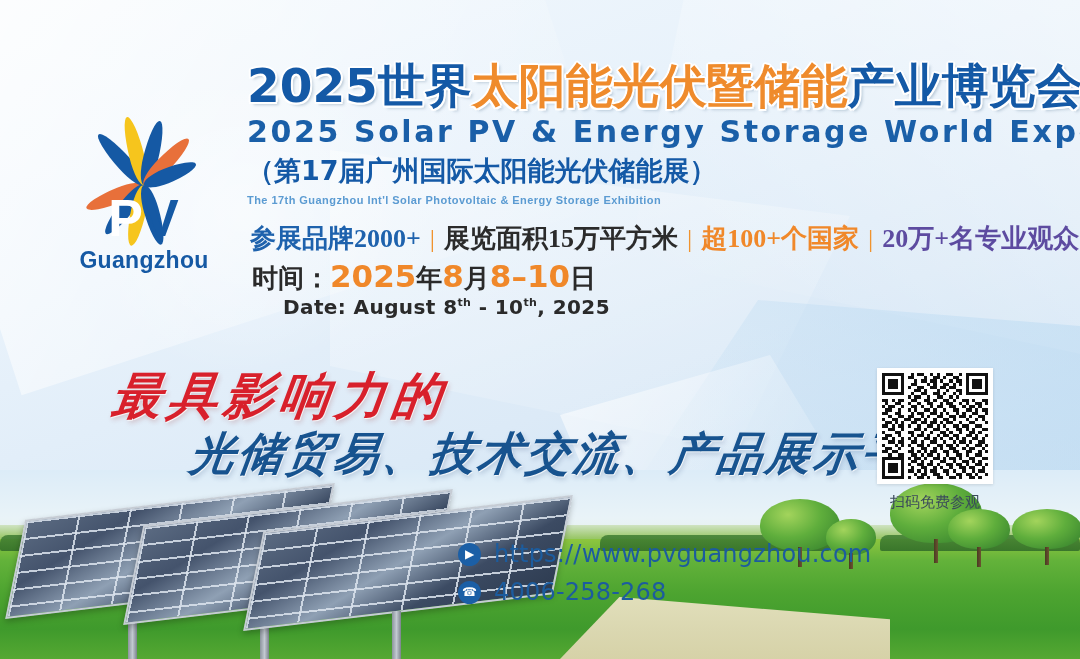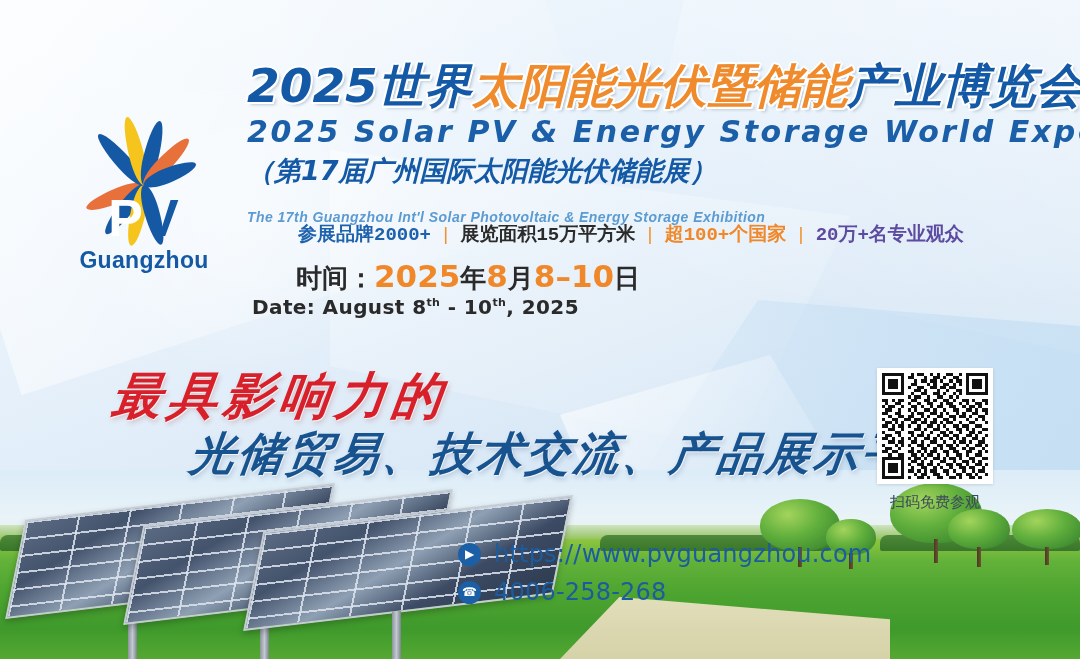--- a/index.html
+++ b/index.html
@@ -82,59 +82,59 @@
              background:#f6c51d; z-index:-1; }
   .logo-pv .pcirc { display:inline-block; position:relative; }
   .logo-pv .pcirc::before { content:""; position:absolute; left:48%; top:54%;
              transform:translate(-50%,-50%); width:33px; height:33px; border-radius:50%;
              background:#1559a4; z-index:-1; }
   .logo-pv .pcirc span { position:relative; color:#ffffff; }
   .logo-city { position:absolute; left:0; right:0; bottom:0; text-align:center;
                font-size:23px; font-weight:700; color:#1559a4; letter-spacing:.3px; }
 
   
-  #head { position:absolute; left:247px; top:62px; width:800px;font-style:italic; }
+  #head { position:absolute; left:247px; top:62px; width:800px; }
 
   .title-cn { font-size:47px; font-weight:700; line-height:1.04; letter-spacing:0px;
               white-space:nowrap;
               font-family:"DejaVu Sans","Liberation Sans",sans-serif;
               text-shadow:
                  2px 0 0 #fff, -2px 0 0 #fff, 0 2px 0 #fff, 0 -2px 0 #fff,
                  1.5px 1.5px 0 #fff, -1.5px 1.5px 0 #fff, 1.5px -1.5px 0 #fff, -1.5px -1.5px 0 #fff,
                  3px 3px 3px rgba(90,120,150,.35); }
   .t-blue { color:#1459a6; }
   .t-orange { color:#ef8b2c; }
 
   .title-en { margin-top:3px; font-size:30px; font-weight:700; color:#1a5fa8;
               letter-spacing:2.6px; white-space:nowrap;
               font-family:"DejaVu Sans","Liberation Sans",sans-serif; }
 
   .title-sub-cn { margin-top:4px; font-size:27px; font-weight:700; color:#1459a6;
                   letter-spacing:0px; white-space:nowrap;
                   font-family:"DejaVu Sans","Liberation Sans",sans-serif; }
 
-  .title-sub-en { margin-top:20px; font-size:14px; font-weight:600; color:#5b9bd2;
+  .title-sub-en { margin-top:5px; font-size:11px; font-weight:600; color:#5b9bd2;
                   letter-spacing:.45px; white-space:nowrap; }
 
   
-  #stats { position:absolute; left:250px; top:221px; font-size:19px; font-weight:700;
-           white-space:nowrap; font-family:Liberation Mono, monospace;margin-left:48px; }
+  #stats { position:absolute; left:250px; top:221px; font-size:26px; font-weight:700;
+           white-space:nowrap; font-family:Liberation Serif, serif; }
   #stats .sep { color:#f0932e; font-weight:400; margin:0 9px; }
   .c-blue { color:#1e62ad; }
   .c-dark { color:#2b2b2b; }
   .c-orange { color:#f0882a; }
   .c-purple { color:#5d4ba0; }
 
   
   #datebox { position:absolute; left:252px; top:258px; white-space:nowrap; }
   .d-line1 { font-size:26px; font-weight:700; color:#2a2a2a; line-height:1.18;
-             font-family:"DejaVu Sans","Liberation Sans",sans-serif;margin-left:44px; }
+             font-family:"DejaVu Sans","Liberation Sans",sans-serif; }
   .d-line1 .num { color:#f0882a; font-size:31px; }
   .d-line2 { font-size:20px; font-weight:700; color:#2a2a2a; letter-spacing:.4px;
-             font-family:"DejaVu Sans","Liberation Sans",sans-serif; }
+             font-family:"DejaVu Sans","Liberation Sans",sans-serif;margin-left:31px; }
   .d-line2 sup { font-size:11px; }
 
   #venuebox { position:absolute; left:552px; top:260px; white-space:nowrap; }
   .v-line1 { font-size:25px; font-weight:700; color:#2a2a2a; line-height:1.2;
              font-family:"DejaVu Sans","Liberation Sans",sans-serif; }
   .v-line2 { margin-top:6px; font-size:14.5px; font-weight:700; color:#2a2a2a;
              letter-spacing:.1px; }
 
   
   #slogan1 { position:absolute; left:112px; top:363px; font-size:50px; font-weight:700;

